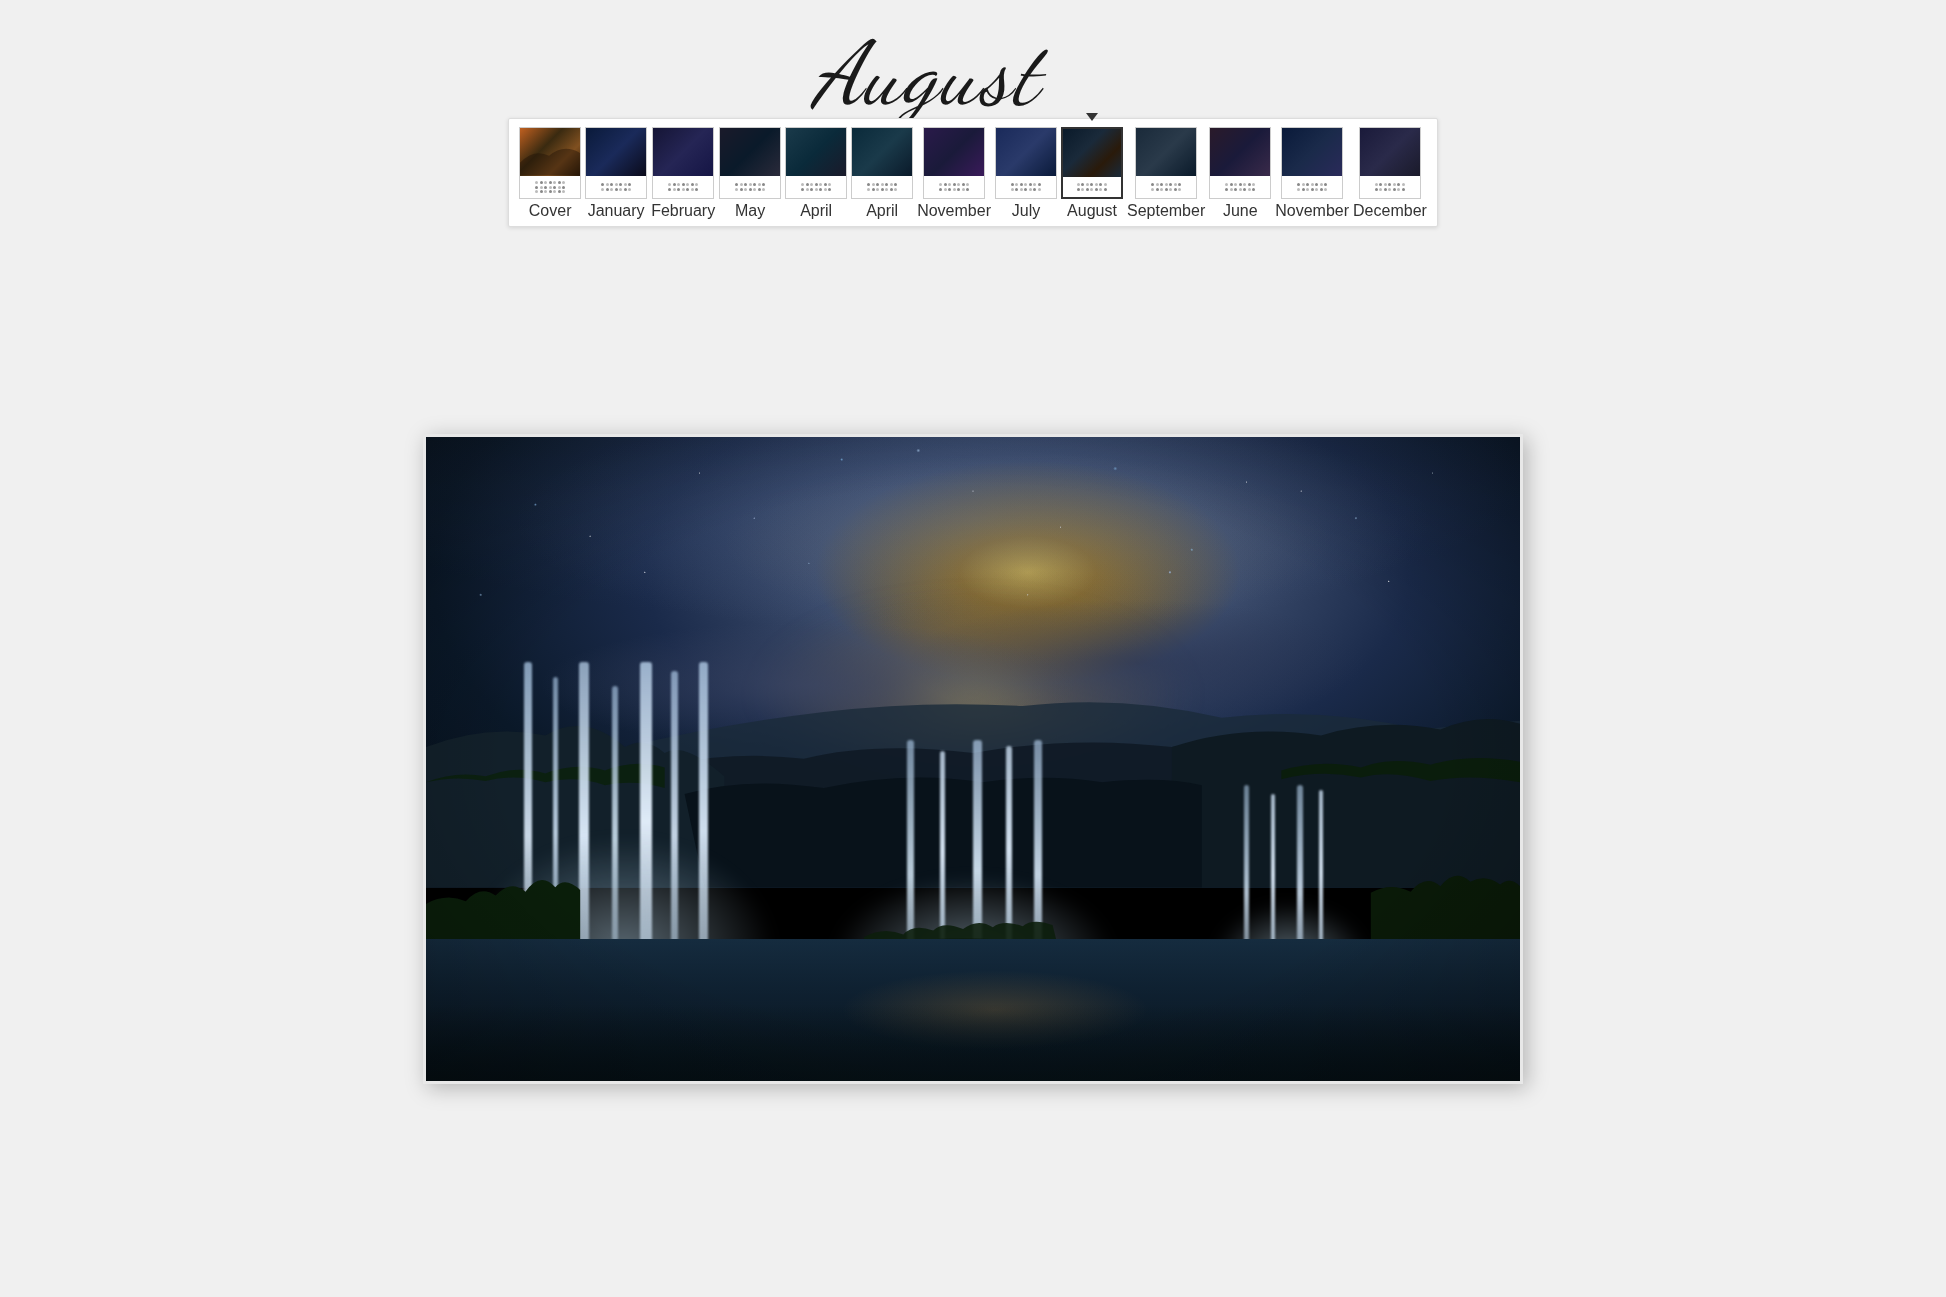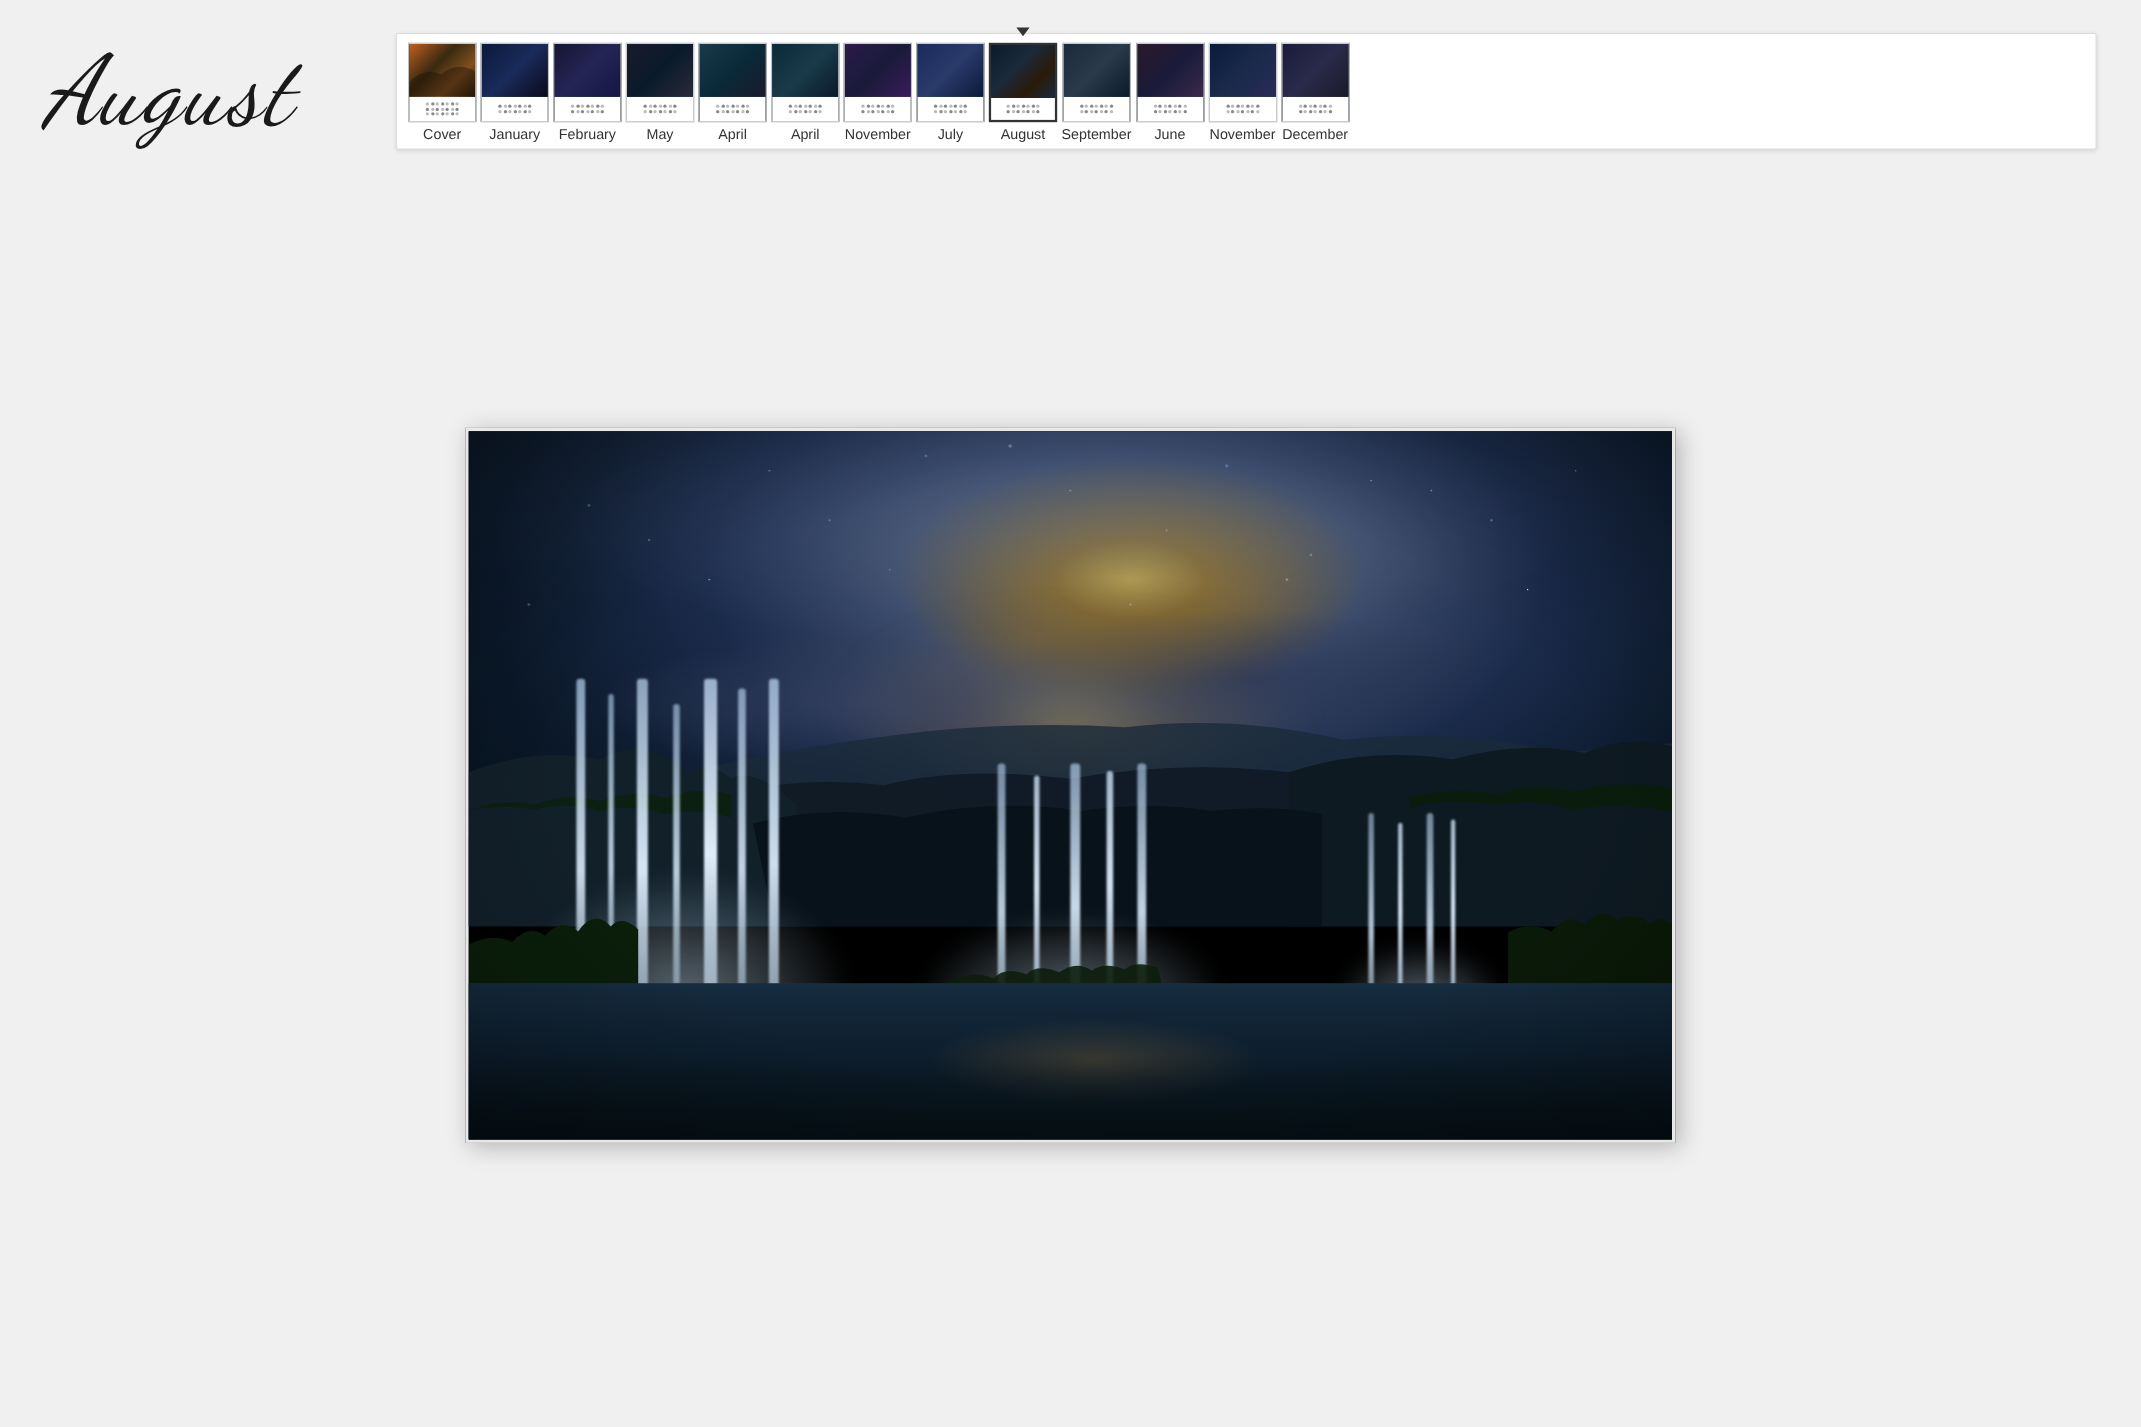--- a/index.html
+++ b/index.html
@@ -11,21 +11,21 @@
       height: 1297px;
       overflow: hidden;
       display: flex;
       flex-direction: column;
       align-items: flex-start;
       padding: 30px 40px;
     }
 
     .top-area {
       display: flex;
-      flex-direction: row;
+      flex-direction: column;
       align-items: center;
       width: 100%;
       margin-bottom: 24px;
     }
 
     .title-area {
       width: 320px;
       flex-shrink: 0;
     }
 
@@ -159,21 +159,21 @@
       height: 3px;
       background: #bbb;
       border-radius: 50%;
     }
 
     .thumb-dot.dark {
       background: #888;
     }
 
     .thumb-label {
-      font-size: 13px;
+      font-size: 16px;
       color: #333;
       margin-top: 3px;
       text-align: center;
       font-family: Arial, sans-serif;
     }
 
     .main-image-area {
       width: 100%;
       flex: 1;
       display: flex;

